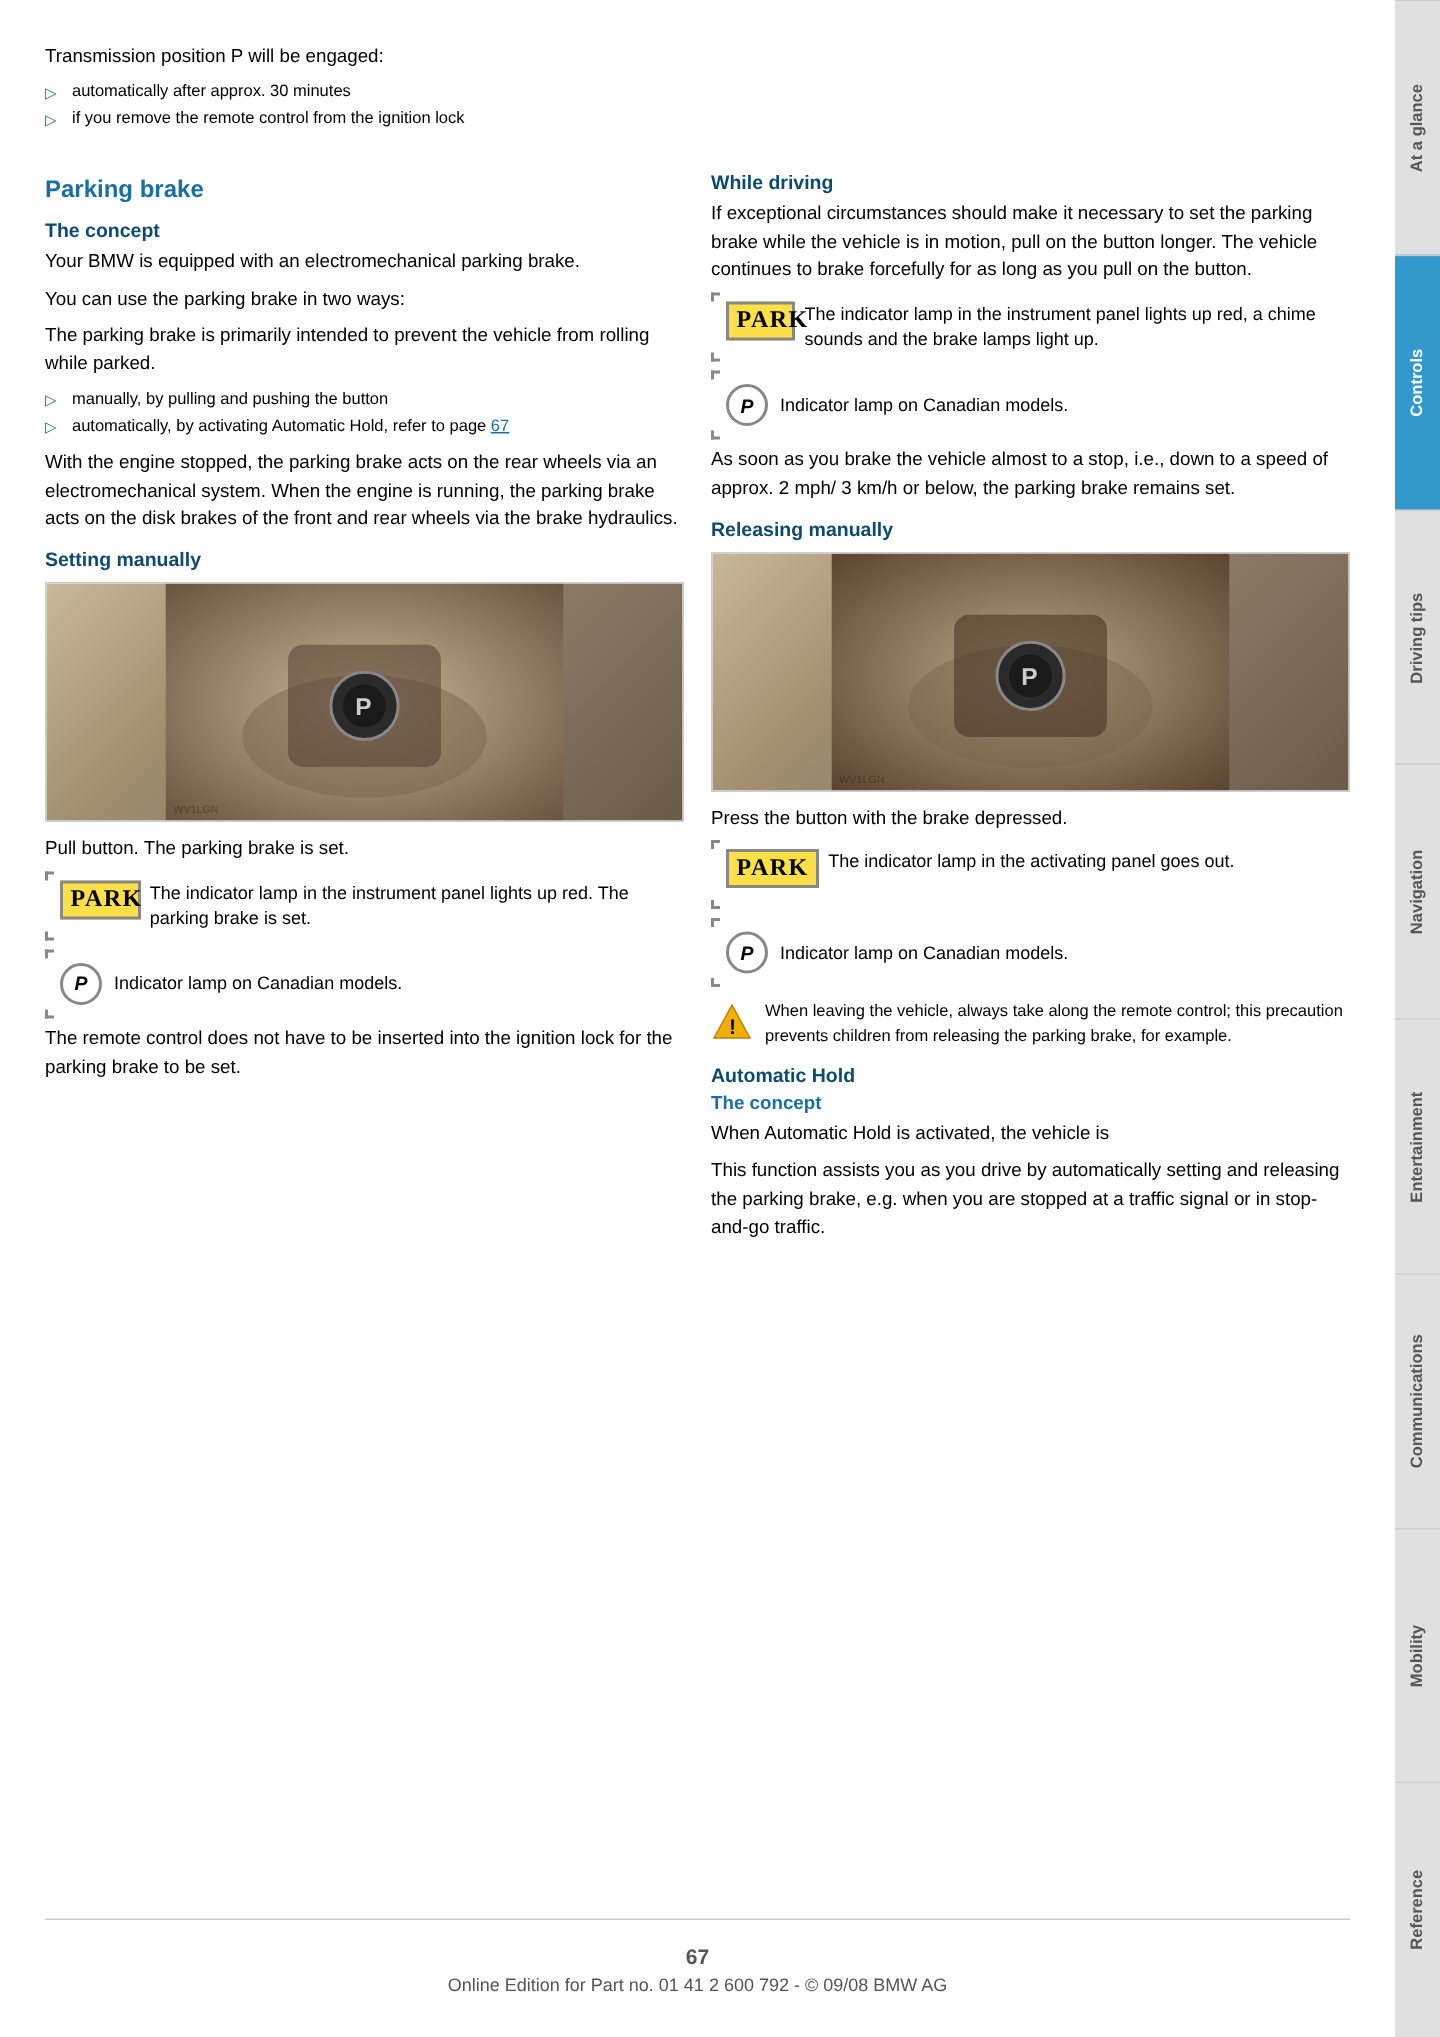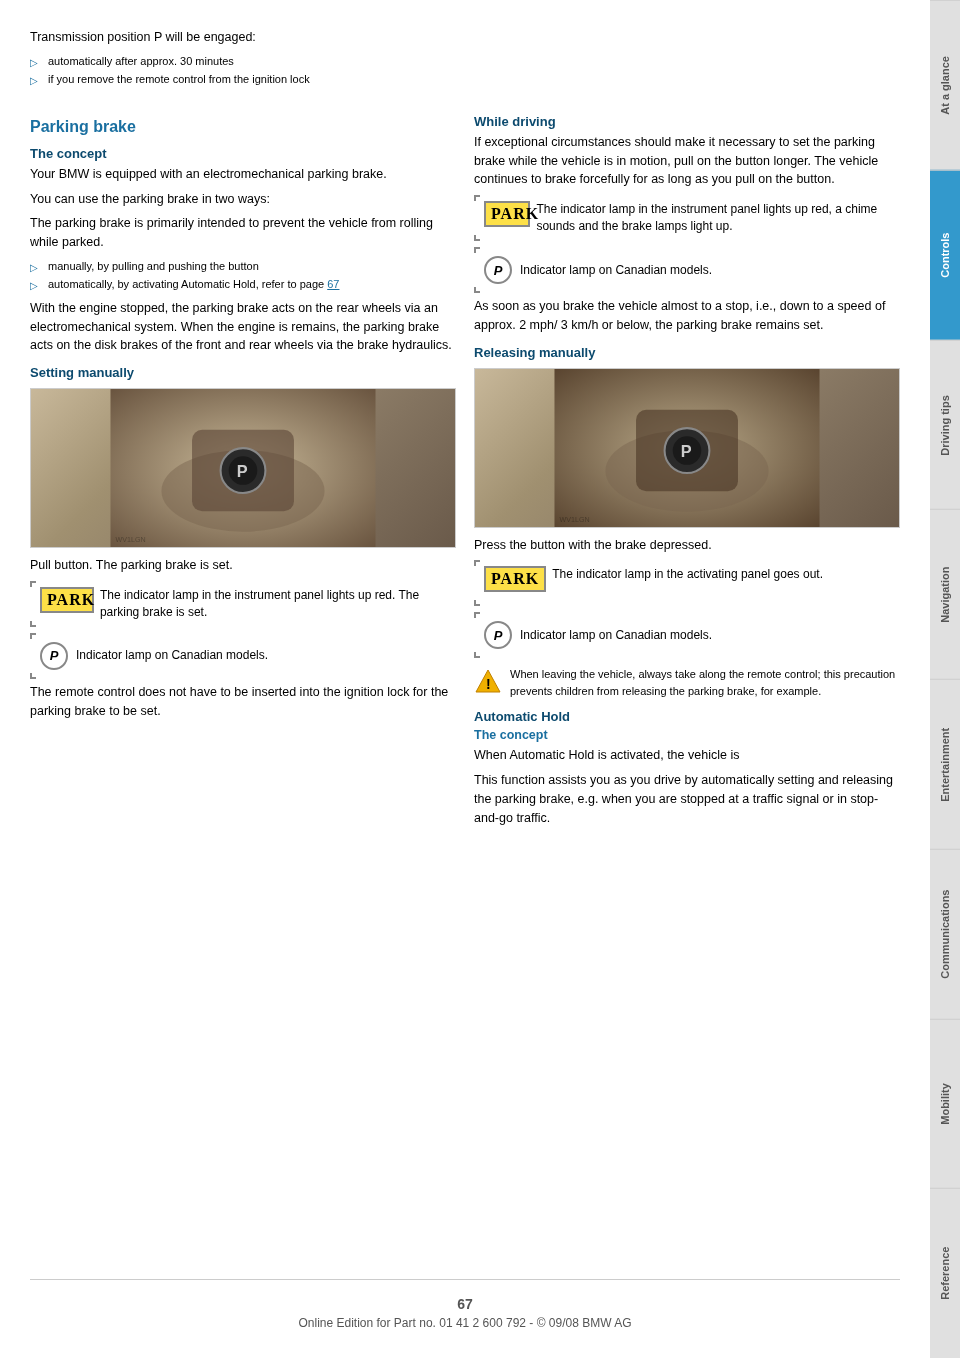--- a/index.html
+++ b/index.html
@@ -270,21 +270,21 @@
         <h2 class="section-heading">Parking brake</h2>
 
         <h3 class="subsection-heading">The concept</h3>
         <p>Your BMW is equipped with an electromechanical parking brake.</p>
         <p>You can use the parking brake in two ways:</p>
         <p>The parking brake is primarily intended to prevent the vehicle from rolling while parked.</p>
         <ul class="bullet-list">
           <li>manually, by pulling and pushing the button</li>
           <li>automatically, by activating Automatic Hold, refer to page <span class="link-blue">67</span></li>
         </ul>
-        <p>With the engine stopped, the parking brake acts on the rear wheels via an electromechanical system. When the engine is remains, the parking brake acts on the disk brakes of the front and rear wheels via the brake hydraulics.</p>
+        <p>With the engine stopped, the parking brake acts on the rear wheels via an electromechanical system. When the engine is running, the parking brake acts on the disk brakes of the front and rear wheels via the brake hydraulics.</p>
 
         <h3 class="subsection-heading">Setting manually</h3>
 
         <div class="image-placeholder">
           <svg viewBox="0 0 260 155" xmlns="http://www.w3.org/2000/svg">
             <defs>
               <radialGradient id="bg1" cx="50%" cy="50%" r="70%">
                 <stop offset="0%" stop-color="#c8b898"></stop>
                 <stop offset="100%" stop-color="#6a5540"></stop>
               </radialGradient>

